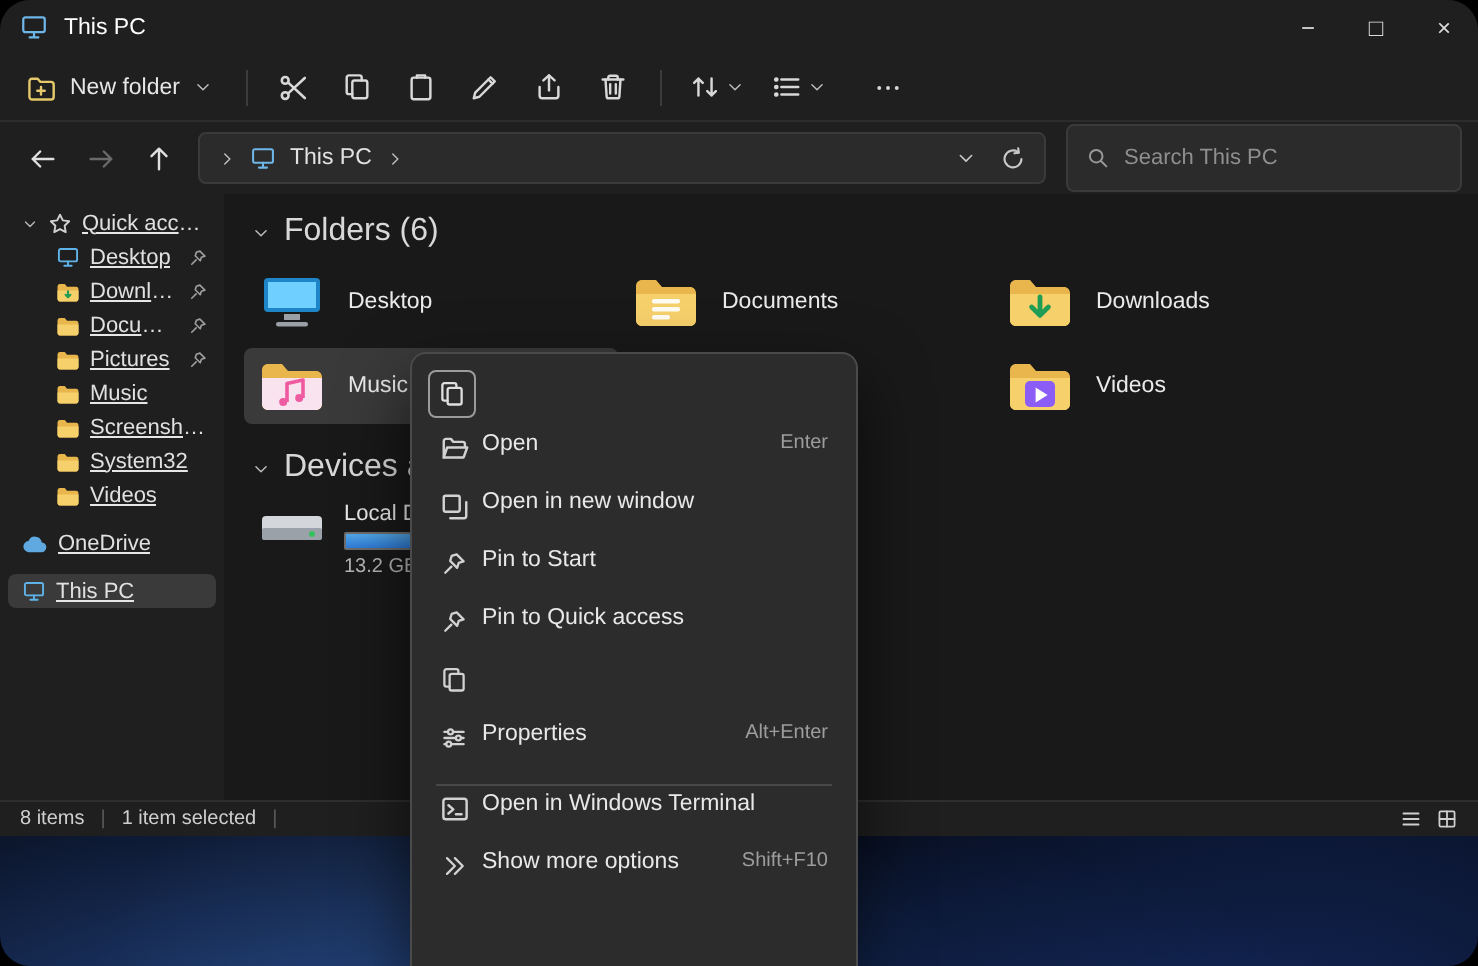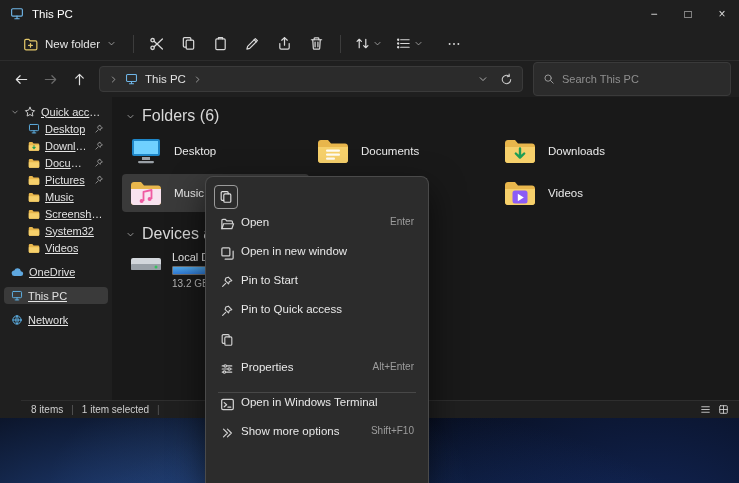--- a/index.html
+++ b/index.html
@@ -6,33 +6,34 @@
   html,body { background:#000; }
   .screen{
     position:relative; width:739px; height:483px; overflow:hidden;
     font-family:"Liberation Sans", sans-serif; color:#e6e6e6;
     background:
       radial-gradient(420px 260px at 14% 112%, rgba(52,104,196,.60), transparent 64%),
       radial-gradient(560px 320px at 52% 128%, rgba(32,74,158,.55), transparent 66%),
       radial-gradient(430px 280px at 88% 108%, rgba(24,52,120,.62), transparent 70%),
       radial-gradient(300px 160px at 35% 100%, rgba(90,150,230,.25), transparent 70%),
       #070c1a;
+    border-radius: 15px;
   }
   svg.line{ fill:none; stroke:currentColor; stroke-width:1.3; stroke-linecap:round; stroke-linejoin:round; display:block; }
   svg{ display:block; }
 
   
   .window{ position:absolute; left:0; top:0; width:739px; height:418px; background:#1f1f1f; display:flex; flex-direction:column; z-index:1; }
 
   .titlebar{ height:27px; flex:0 0 auto; display:flex; align-items:center; padding-left:10px; gap:8px; }
   .title{ font-size:11.5px; color:#fff; }
   .win-controls{ margin-left:auto; display:flex; height:100%; }
   .win-btn{ width:34px; height:100%; display:flex; align-items:center; justify-content:center; color:#dcdcdc; font-size:12px; }
 
-  .toolbar{ height:34px; flex:0 0 auto; display:flex; align-items:center; padding:0 14px; gap:2px; border-bottom:1px solid #2c2c2c; }
+  .toolbar{ height:34px; flex:0 0 auto; display:flex; align-items:center; padding:0 4px; gap:2px; border-bottom:1px solid #2c2c2c; }
   .tb-new{ display:flex; align-items:center; gap:7px; padding:5px 9px; border-radius:4px; font-size:11.5px; color:#e6e6e6; }
   .tb-btn{ width:30px; height:28px; display:flex; align-items:center; justify-content:center; border-radius:4px; color:#d8d8d8; }
   .tb-sep{ width:1px; height:18px; background:#3c3c3c; margin:0 6px; }
   .tb-group{ display:flex; align-items:center; gap:3px; padding:0 6px; height:28px; border-radius:4px; color:#d8d8d8; }
   .chev{ color:#bdbdbd; }
 
   .navbar{ height:36px; flex:0 0 auto; display:flex; align-items:center; padding:0 8px; gap:2px; }
   .nav-btn{ width:27px; height:26px; display:flex; align-items:center; justify-content:center; border-radius:4px; color:#e0e0e0; }
   .nav-btn.disabled{ color:#6a6a6a; }
   .addressbar{ flex:1; height:26px; margin:0 4px; background:#2b2b2b; border:1px solid #3a3a3a; border-radius:4px;
@@ -62,21 +63,21 @@
   .tile.selected{ background:#3a3a3a; }
   .tile-icon{ width:34px; height:30px; position:relative; flex:0 0 auto; }
 
   .drive-tile{ display:flex; align-items:flex-start; gap:9px; margin:2px 0 0 9px; width:190px; border-radius:4px; }
   .drive-info{ display:flex; flex-direction:column; gap:3px; font-size:11px; color:#eaeaea; padding-top:1px; }
   .cap{ width:92px; height:9px; background:#4f4f4f; border:1px solid #6e6e6e; border-radius:1px; overflow:hidden; }
   .cap-fill{ height:100%; background:linear-gradient(#52a8e8,#2f7bd9); }
   .free{ font-size:10px; color:#b5b5b5; }
 
   .statusbar{ height:18px; flex:0 0 auto; display:flex; align-items:center; gap:8px; padding:0 10px; font-size:10px; color:#cfcfcf;
-    background:#1f1f1f; border-top:1px solid #2e2e2e;margin-left:21px; }
+    background:#1f1f1f; border-top:1px solid #2e2e2e; }
   .sb-sep{ color:#5a5a5a; }
   .sb-views{ margin-left:auto; display:flex; gap:7px; color:#cfcfcf; }
 
   
   .context-menu{ position:absolute; left:205px; top:176px; width:224px; height:307px; background:#2c2c2c;
     border:1px solid #4a4a4a; border-bottom:none; border-radius:8px 8px 0 0;
     box-shadow:0 14px 34px rgba(0,0,0,.6); padding:5px; z-index:50; }
   .cm-iconrow{ display:flex; padding:3px 3px 7px 3px; }
   .cm-iconbtn{ width:24px; height:24px; border:1px solid #9b9b9b; border-radius:4px; display:flex; align-items:center; justify-content:center; color:#e0e0e0; }
   .cm-item{ display:flex; align-items:flex-start; gap:6px; height:29px; padding:0 9px 0 8px; border-radius:4px; font-size:11.5px; color:#e8e8e8; }
@@ -406,29 +407,20 @@
         <div class="side-item selected">
           <span style="color:#5fb3e8">
               <svg class="line" width="12" height="11" viewBox="0 0 16 15">
                 <rect x="1.8" y="2" width="12.4" height="8.5" rx="1.2"></rect>
                 <path d="M5.5 13.5h5M8 10.5v3"></path>
               </svg>
             </span>
           <span class="lbl">This PC</span>
         </div>
         <div class="side-gap"></div>
-        <div class="side-item">
-          <span style="color:#5fb3e8">
-              <svg class="line" width="12" height="12" viewBox="0 0 16 16">
-                <circle cx="8" cy="8" r="5.5"></circle>
-                <path d="M2.5 8h11M8 2.5c2.2 2.8 2.2 8.2 0 11-2.2-2.8-2.2-8.2 0-11z"></path>
-              </svg>
-            </span>
-          <span class="lbl">Network</span>
-        </div>
       </div>
 
       <div class="main">
         <div class="sec-header">
           <span class="chev">
               <svg class="line" width="9" height="9" viewBox="0 0 16 16">
                 <path d="M3.5 6l4.5 4.5L12.5 6"></path>
               </svg>
             </span>
           <span>Folders (6)</span>

